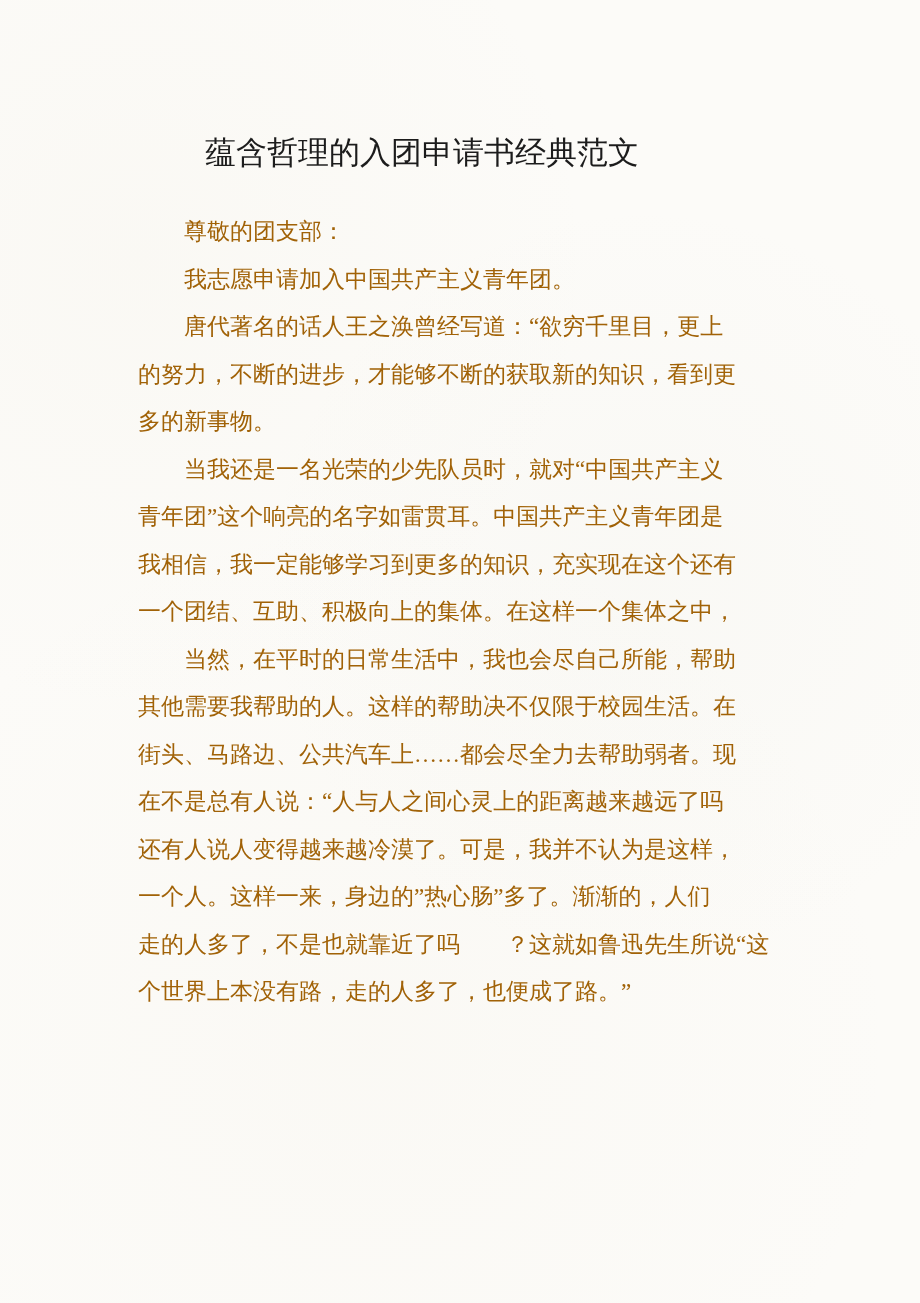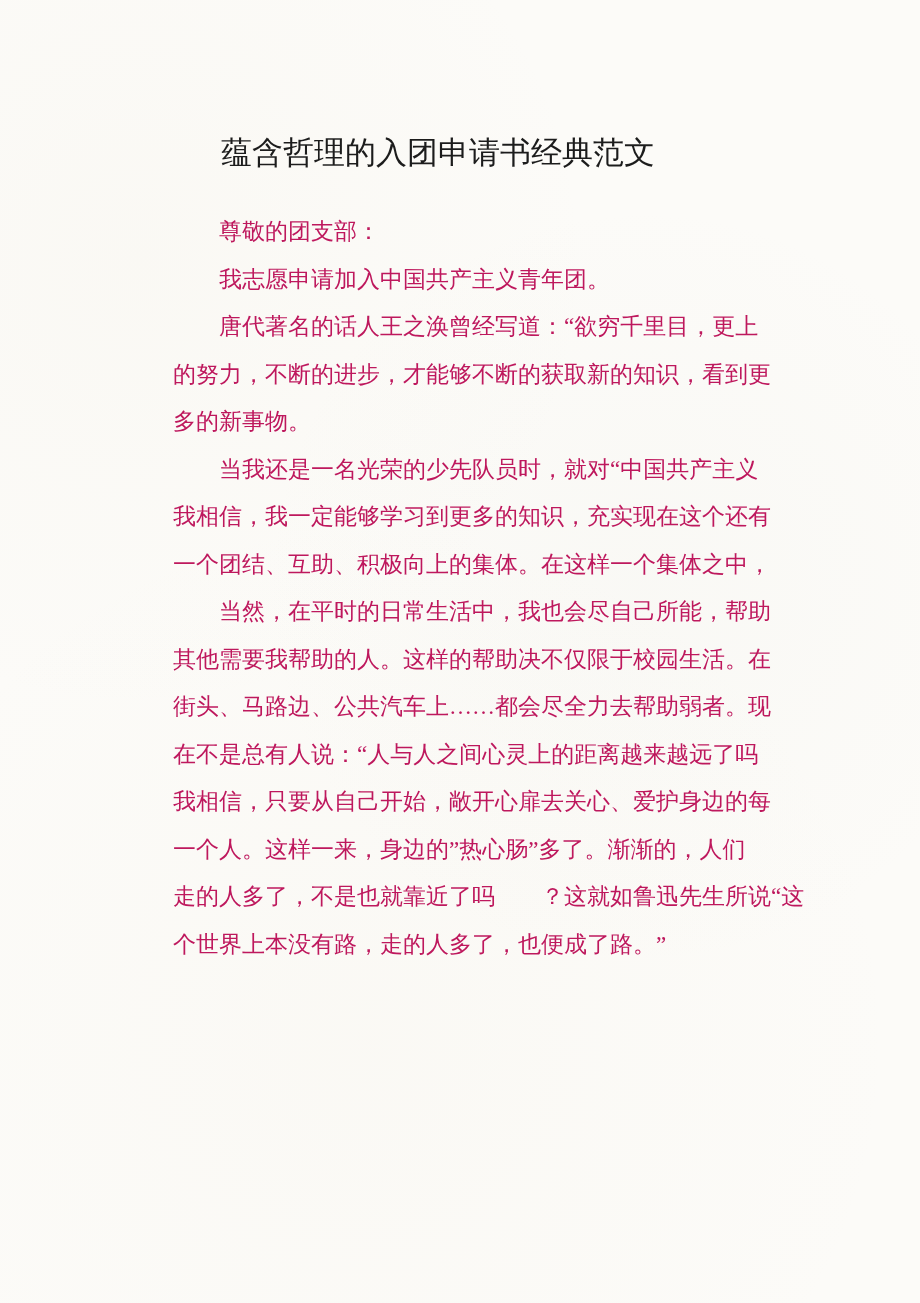--- a/index.html
+++ b/index.html
@@ -19,21 +19,21 @@
         radial-gradient(circle at 70% 45%, rgba(200, 205, 190, 0.05), transparent 40%),
         radial-gradient(circle at 40% 80%, rgba(220, 210, 180, 0.05), transparent 45%),
         #fcfbf8;
     }
     .page {
       position: absolute;
       inset: 0;
     }
     .doc-title {
       position: absolute;
-      left: 138px;
+      left: 122px;
       top: 108px;
       width: 600px;
       text-align: center;
       font-size: 31px;
       line-height: 48px;
       font-weight: normal;
       letter-spacing: 0;
       color: #1c1c1c;
       white-space: nowrap;
     }
@@ -43,46 +43,46 @@
       top: 208px;
       width: 620px;
     }
     .line {
       display: block;
       height: 47.5px;
       line-height: 47.5px;
       font-size: 23px;
       letter-spacing: 0;
       white-space: pre;
-      color: #be185d;
-      margin-left: 35px;
+      color: #a16207;
     }
     .line.indent {
       text-indent: 46px;
     }
   </style>
 </head>
 <body>
 
 <div class="page">
 
   <h1 class="doc-title">蕴含哲理的入团申请书经典范文</h1>
 
   <div class="doc-body">
     <div class="line indent">尊敬的团支部：</div>
     <div class="line indent">我志愿申请加入中国共产主义青年团。</div>
     <div class="line indent">唐代著名的话人王之涣曾经写道：“欲穷千里目，更上</div>
     <div class="line">的努力，不断的进步，才能够不断的获取新的知识，看到更</div>
     <div class="line">多的新事物。</div>
     <div class="line indent">当我还是一名光荣的少先队员时，就对“中国共产主义</div>
+    <div class="line">青年团”这个响亮的名字如雷贯耳。中国共产主义青年团是</div>
     <div class="line">我相信，我一定能够学习到更多的知识，充实现在这个还有</div>
     <div class="line">一个团结、互助、积极向上的集体。在这样一个集体之中，</div>
     <div class="line indent">当然，在平时的日常生活中，我也会尽自己所能，帮助</div>
     <div class="line">其他需要我帮助的人。这样的帮助决不仅限于校园生活。在</div>
     <div class="line">街头、马路边、公共汽车上……都会尽全力去帮助弱者。现</div>
     <div class="line">在不是总有人说：“人与人之间心灵上的距离越来越远了吗</div>
-    <div class="line">我相信，只要从自己开始，敞开心扉去关心、爱护身边的每</div>
+    <div class="line">还有人说人变得越来越冷漠了。可是，我并不认为是这样，</div>
     <div class="line">一个人。这样一来，身边的”热心肠”多了。渐渐的，人们</div>
     <div class="line">走的人多了，不是也就靠近了吗　　？这就如鲁迅先生所说“这</div>
     <div class="line">个世界上本没有路，走的人多了，也便成了路。”</div>
   </div>
 
 </div>
 
 </body></html>

